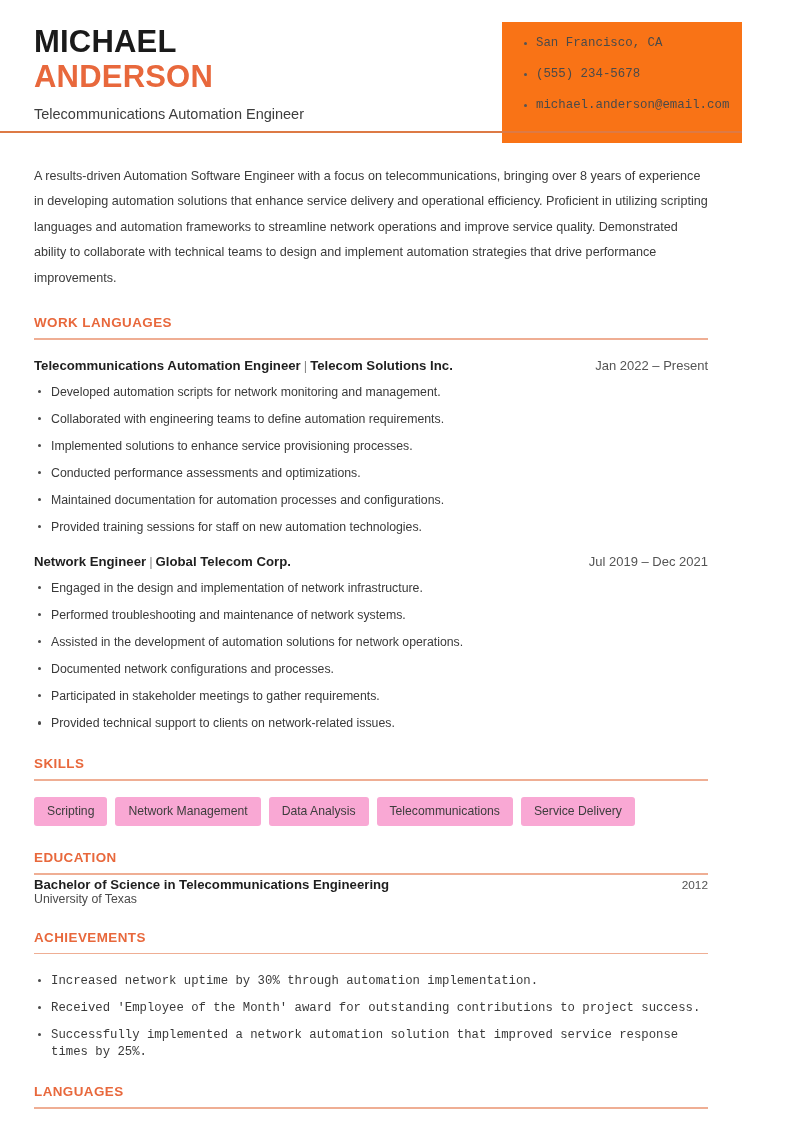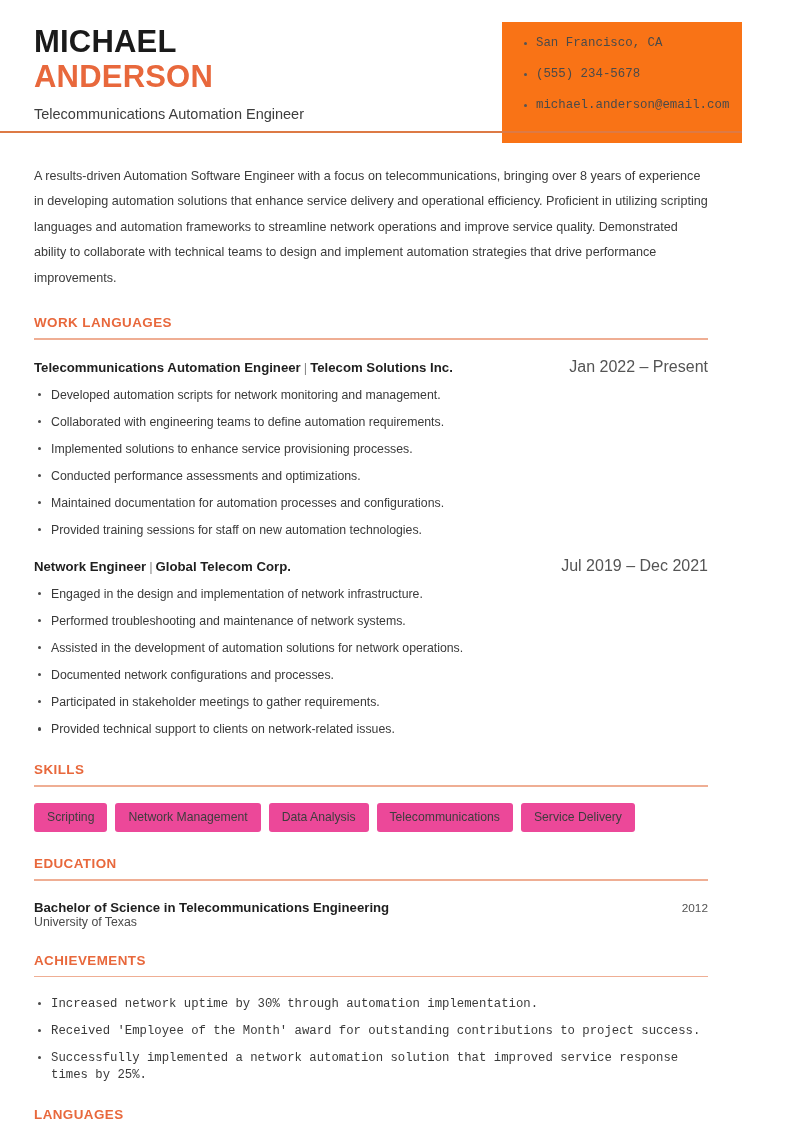--- a/index.html
+++ b/index.html
@@ -136,21 +136,21 @@
     font-weight: bold;
     color: #1f1f1f;
   }
   .entry-sep {
     font-weight: normal;
     color: #8a8a8a;
     padding: 0 3px;
   }
 
   .entry-date {
-    font-size: 16px;
+    font-size: 13px;
     color: #545454;
     white-space: nowrap;
     padding-left: 14px;
   }
 
   .bullets {
     list-style: none;
     margin-top: 11px;
   }
 
@@ -176,35 +176,35 @@
 
   
   .tags {
     display: flex;
     flex-wrap: wrap;
     gap: 8px;
     margin-top: 16px;
   }
 
   .tag {
-    background: #ec4899;
+    background: #f9a8d4;
     border-radius: 3px;
     padding: 8px 13px;
     font-size: 12.2px;
     color: #3d3d3d;
     line-height: 1.1;
     white-space: nowrap;
   }
 
   
   .edu-head {
     display: flex;
     align-items: baseline;
     justify-content: space-between;
-    margin-top: 19px;
+    margin-top: 2px;
   }
   .edu-degree {
     font-size: 13.2px;
     font-weight: bold;
     color: #1f1f1f;
   }
   .edu-year {
     font-size: 11.8px;
     color: #545454;
     white-space: nowrap;

